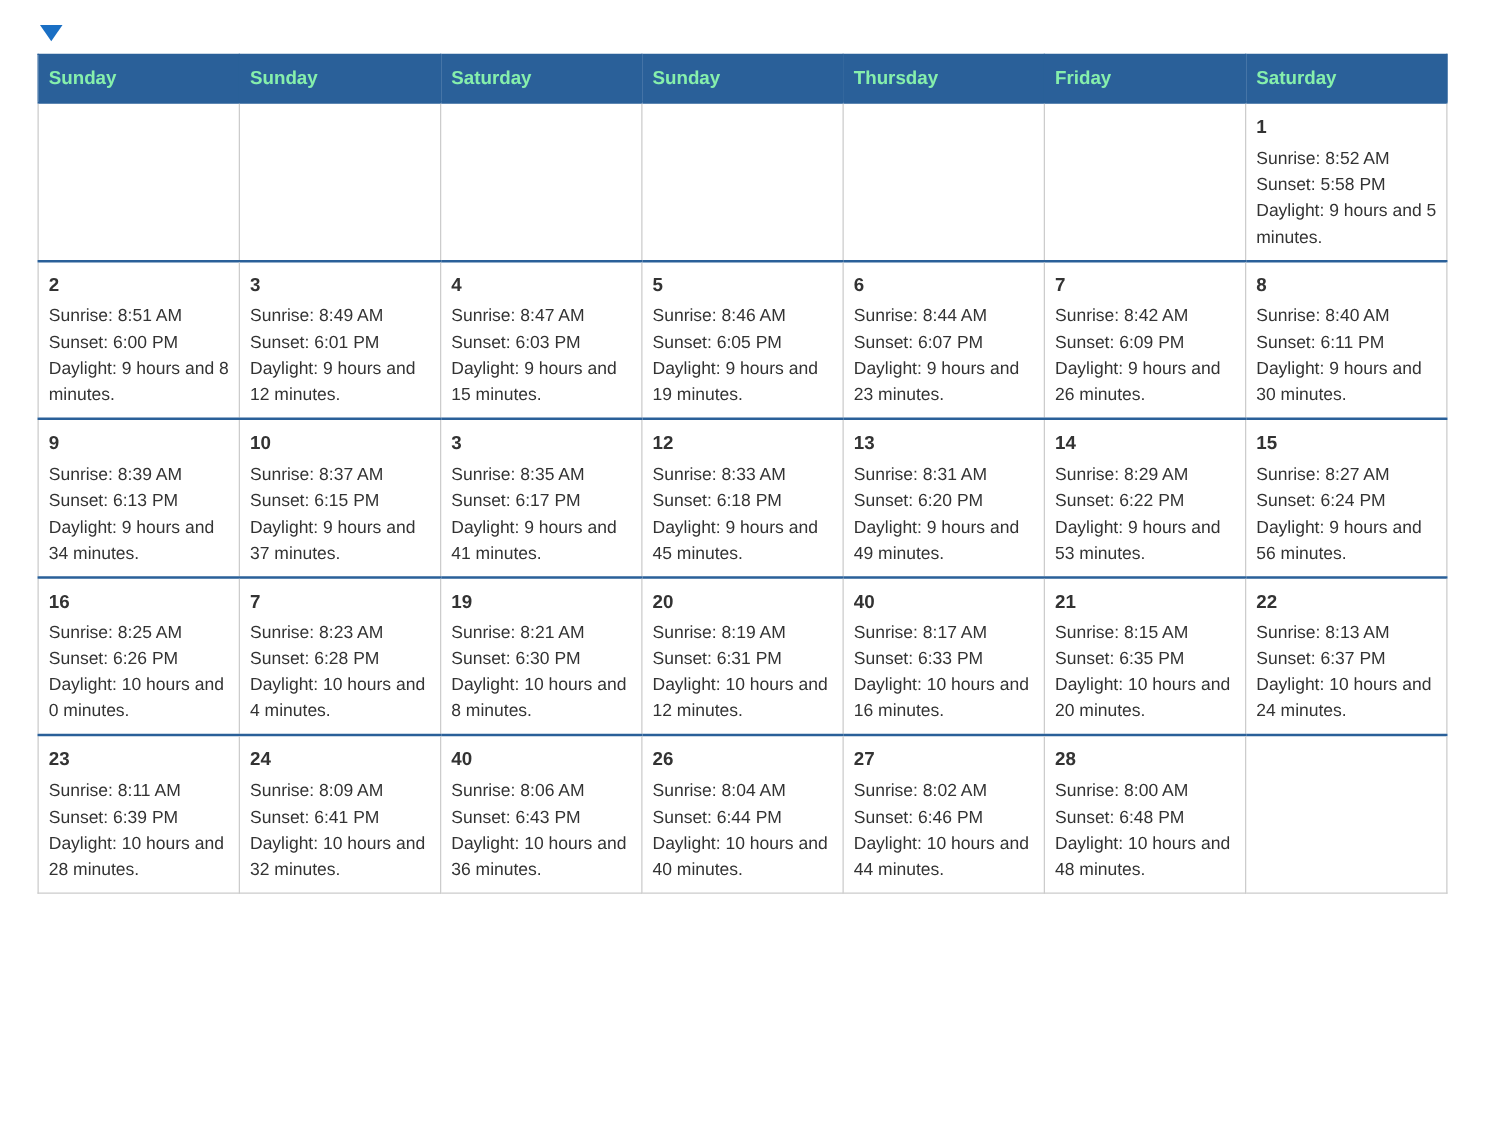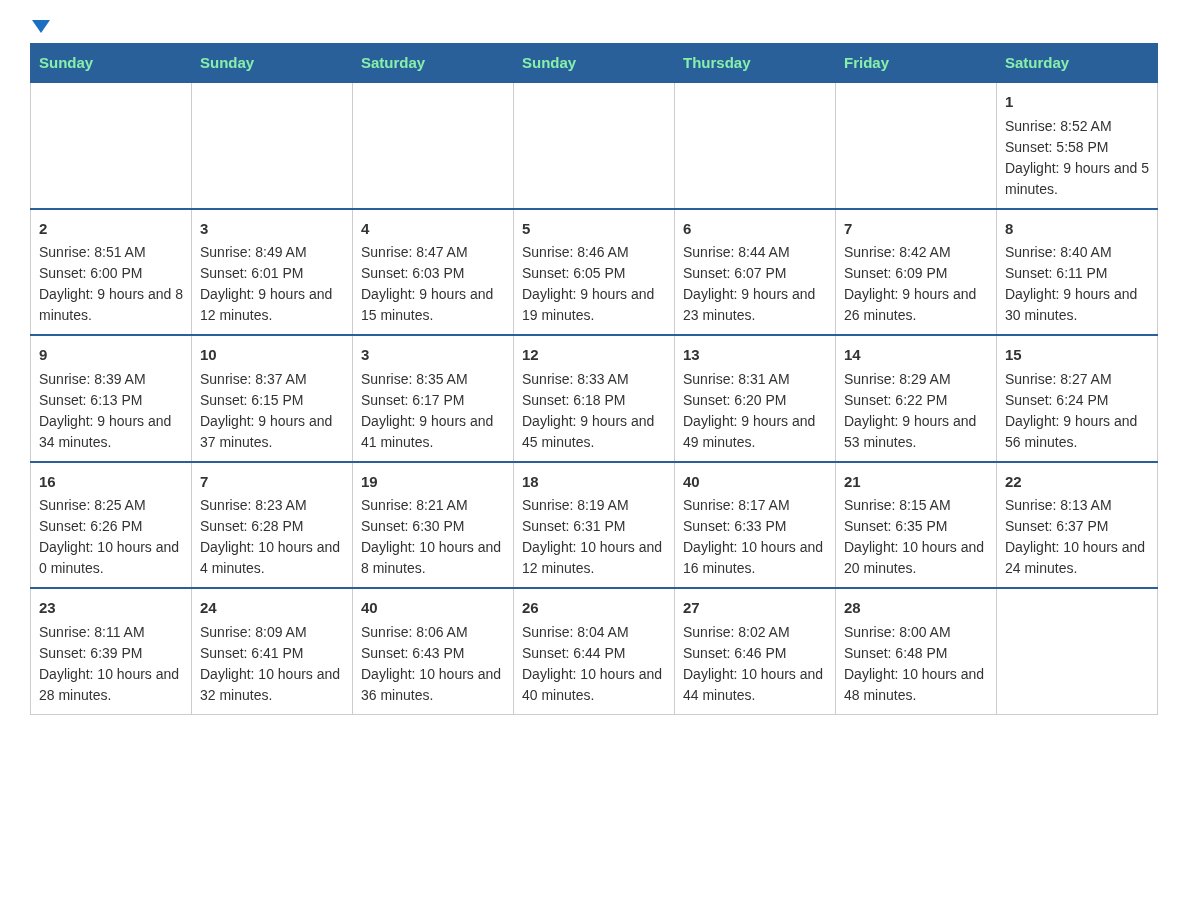--- a/index.html
+++ b/index.html
@@ -202,21 +202,21 @@
         </td>
         <td>
           <span class="day-number">7</span>
           <div class="day-info">Sunrise: 8:23 AM<br>Sunset: 6:28 PM<br>Daylight: 10 hours and 4 minutes.</div>
         </td>
         <td>
           <span class="day-number">19</span>
           <div class="day-info">Sunrise: 8:21 AM<br>Sunset: 6:30 PM<br>Daylight: 10 hours and 8 minutes.</div>
         </td>
         <td>
-          <span class="day-number">18</span>
+          <span class="day-number">20</span>
           <div class="day-info">Sunrise: 8:19 AM<br>Sunset: 6:31 PM<br>Daylight: 10 hours and 12 minutes.</div>
         </td>
         <td>
           <span class="day-number">40</span>
           <div class="day-info">Sunrise: 8:17 AM<br>Sunset: 6:33 PM<br>Daylight: 10 hours and 16 minutes.</div>
         </td>
         <td>
           <span class="day-number">21</span>
           <div class="day-info">Sunrise: 8:15 AM<br>Sunset: 6:35 PM<br>Daylight: 10 hours and 20 minutes.</div>
         </td>

